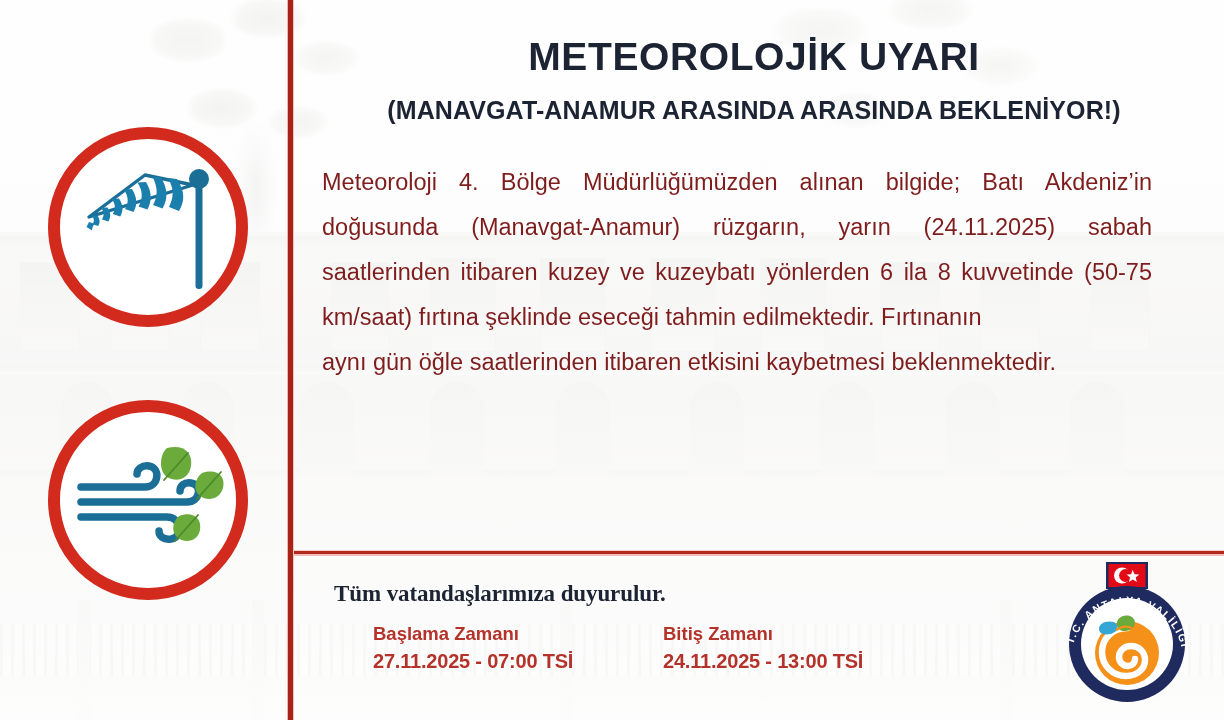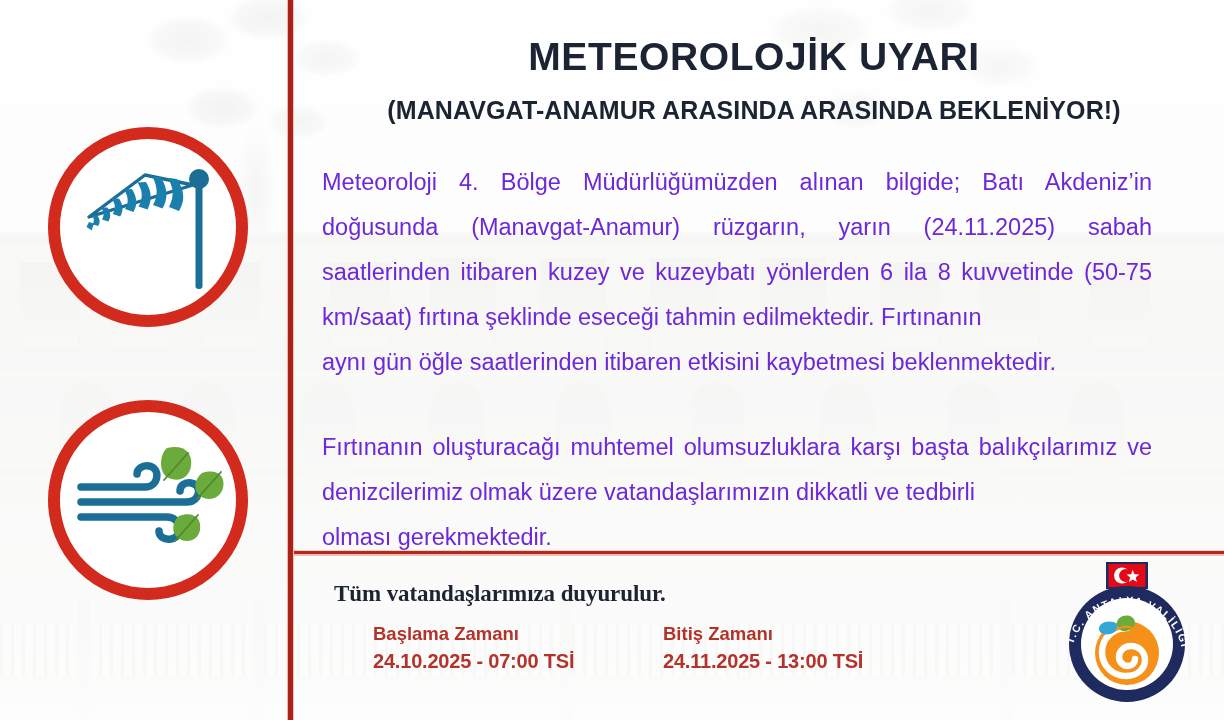--- a/index.html
+++ b/index.html
@@ -113,21 +113,21 @@
   .subtitle{
     position:absolute;left:294px;top:95px;width:920px;
     text-align:center;
     font-size:25px;font-weight:bold;letter-spacing:.1px;
     color:#1c2333;line-height:1.2;
   }
 
   
   .body-wrap{position:absolute;left:322px;top:160px;width:830px;}
   .para{
-    font-size:23.5px;line-height:45px;color:#6d28d9;
+    font-size:23.5px;line-height:45px;color:#7f1d1d;
     text-align:justify;text-justify:inter-word;
     margin:0;
   }
   .para.p2{margin-top:40px;}
   .para .last-line{display:block;text-align:left;}
 
   
   .footer-head{
     position:absolute;left:334px;top:581px;
     font-family:"Liberation Serif", serif;
@@ -237,31 +237,27 @@
   </div>
 
   <div class="title">METEOROLOJİK UYARI</div>
   <div class="subtitle">(MANAVGAT-ANAMUR ARASINDA ARASINDA BEKLENİYOR!)</div>
 
   <div class="body-wrap">
     <p class="para p1">
       <span>Meteoroloji 4. Bölge Müdürlüğümüzden alınan bilgide; Batı Akdeniz’in doğusunda (Manavgat-Anamur) rüzgarın, yarın (24.11.2025) sabah saatlerinden itibaren kuzey ve kuzeybatı yönlerden 6 ila 8 kuvvetinde (50-75 km/saat) fırtına şeklinde eseceği tahmin edilmektedir. Fırtınanın</span>
       <span class="last-line">aynı gün öğle saatlerinden itibaren etkisini kaybetmesi beklenmektedir.</span>
     </p>
-    <p class="para p2">
-      <span>Fırtınanın oluşturacağı muhtemel olumsuzluklara karşı başta balıkçılarımız ve denizcilerimiz olmak üzere vatandaşlarımızın dikkatli ve tedbirli</span>
-      <span class="last-line">olması gerekmektedir.</span>
-    </p>
   </div>
 
   <div class="footer-head">Tüm vatandaşlarımıza duyurulur.</div>
 
   <div class="time-col" id="time-start">
     <div class="tc-label">Başlama Zamanı</div>
-    <div class="tc-value">24.10.2025 - 07:00 TSİ</div>
+    <div class="tc-value">27.11.2025 - 07:00 TSİ</div>
   </div>
 
   <div class="time-col" id="time-end">
     <div class="tc-label">Bitiş Zamanı</div>
     <div class="tc-value">24.11.2025 - 13:00 TSİ</div>
   </div>
 
   <div class="logo">
     <svg width="150" height="150" viewBox="0 0 150 150" aria-hidden="true">
       <defs>

